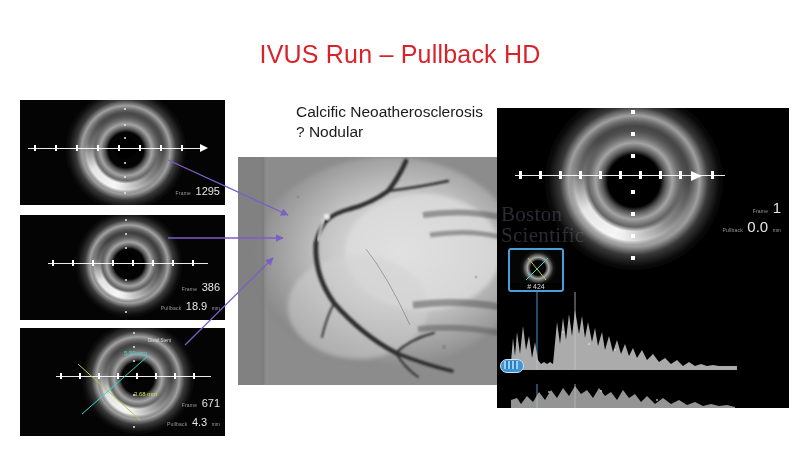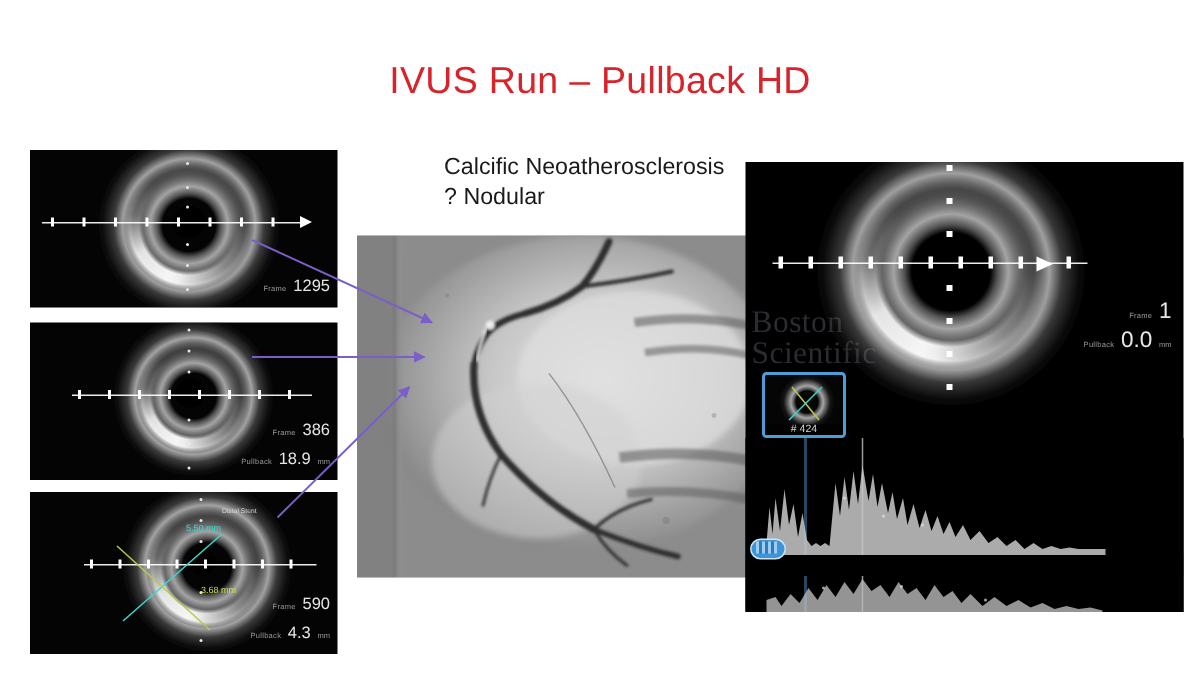--- a/index.html
+++ b/index.html
@@ -300,21 +300,21 @@
       <line x1="58" y1="36" x2="120" y2="92" stroke="#b9c94a" stroke-width="1"></line>
     </svg>
 
     <div class="measure-label" id="measure-distal-stent" style="left:128px;top:10px;">Distal Stent</div>
     <div class="measure-label" id="measure-teal" style="left:104px;top:22px;">5.50 mm</div>
     <div class="measure-label" id="measure-yellow" style="left:114px;top:63px;">3.68 mm</div>
 
     <div class="readout" style="bottom:4px;">
       <div class="readout-row">
         <span class="lbl">Frame</span>
-        <span class="val">590</span>
+        <span class="val">671</span>
       </div>
       <div class="readout-row">
         <span class="lbl">Pullback</span>
         <span class="val">4.3</span>
         <span class="unit">mm</span>
       </div>
     </div>
   </div>
 
   <div id="angiogram">

